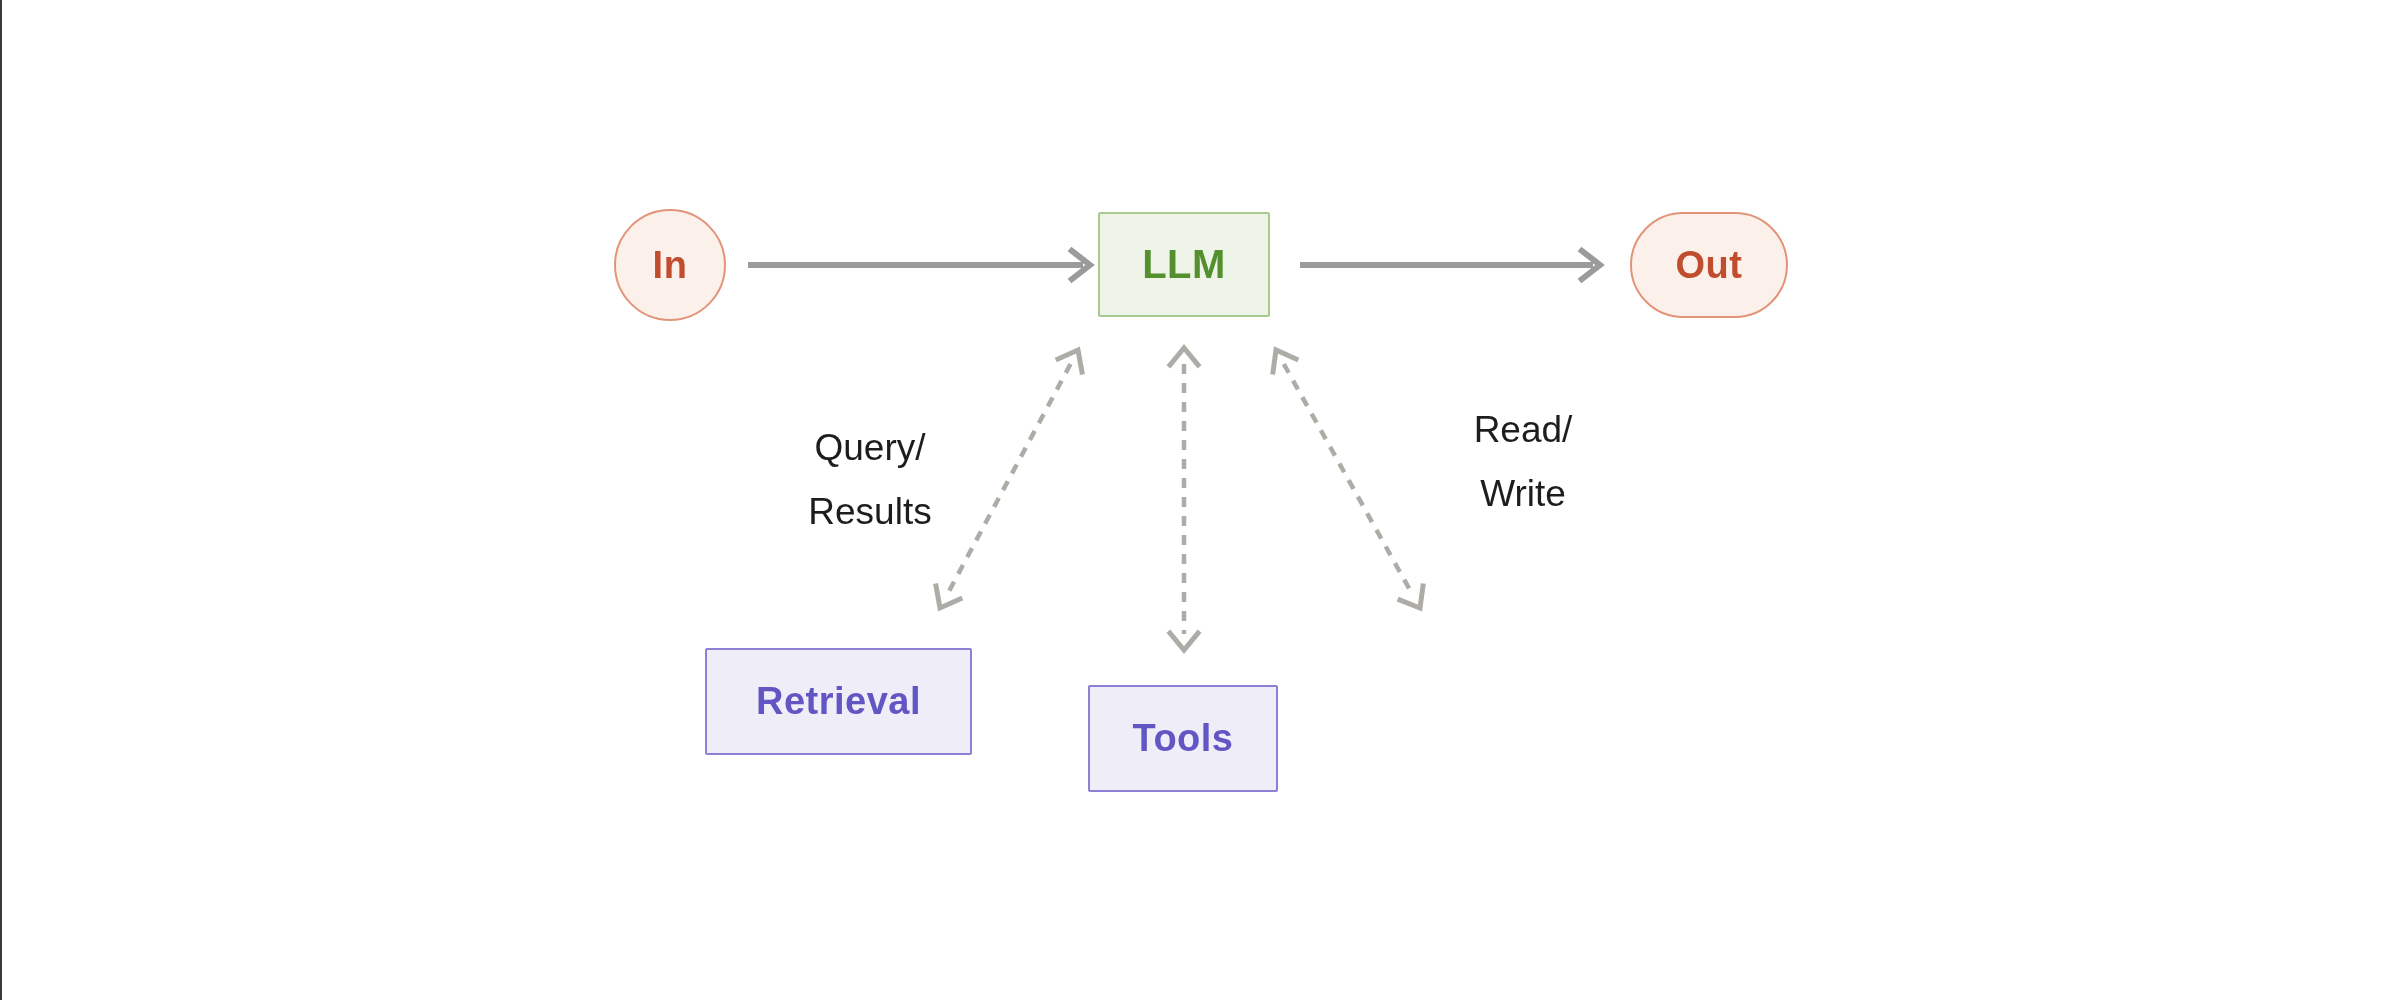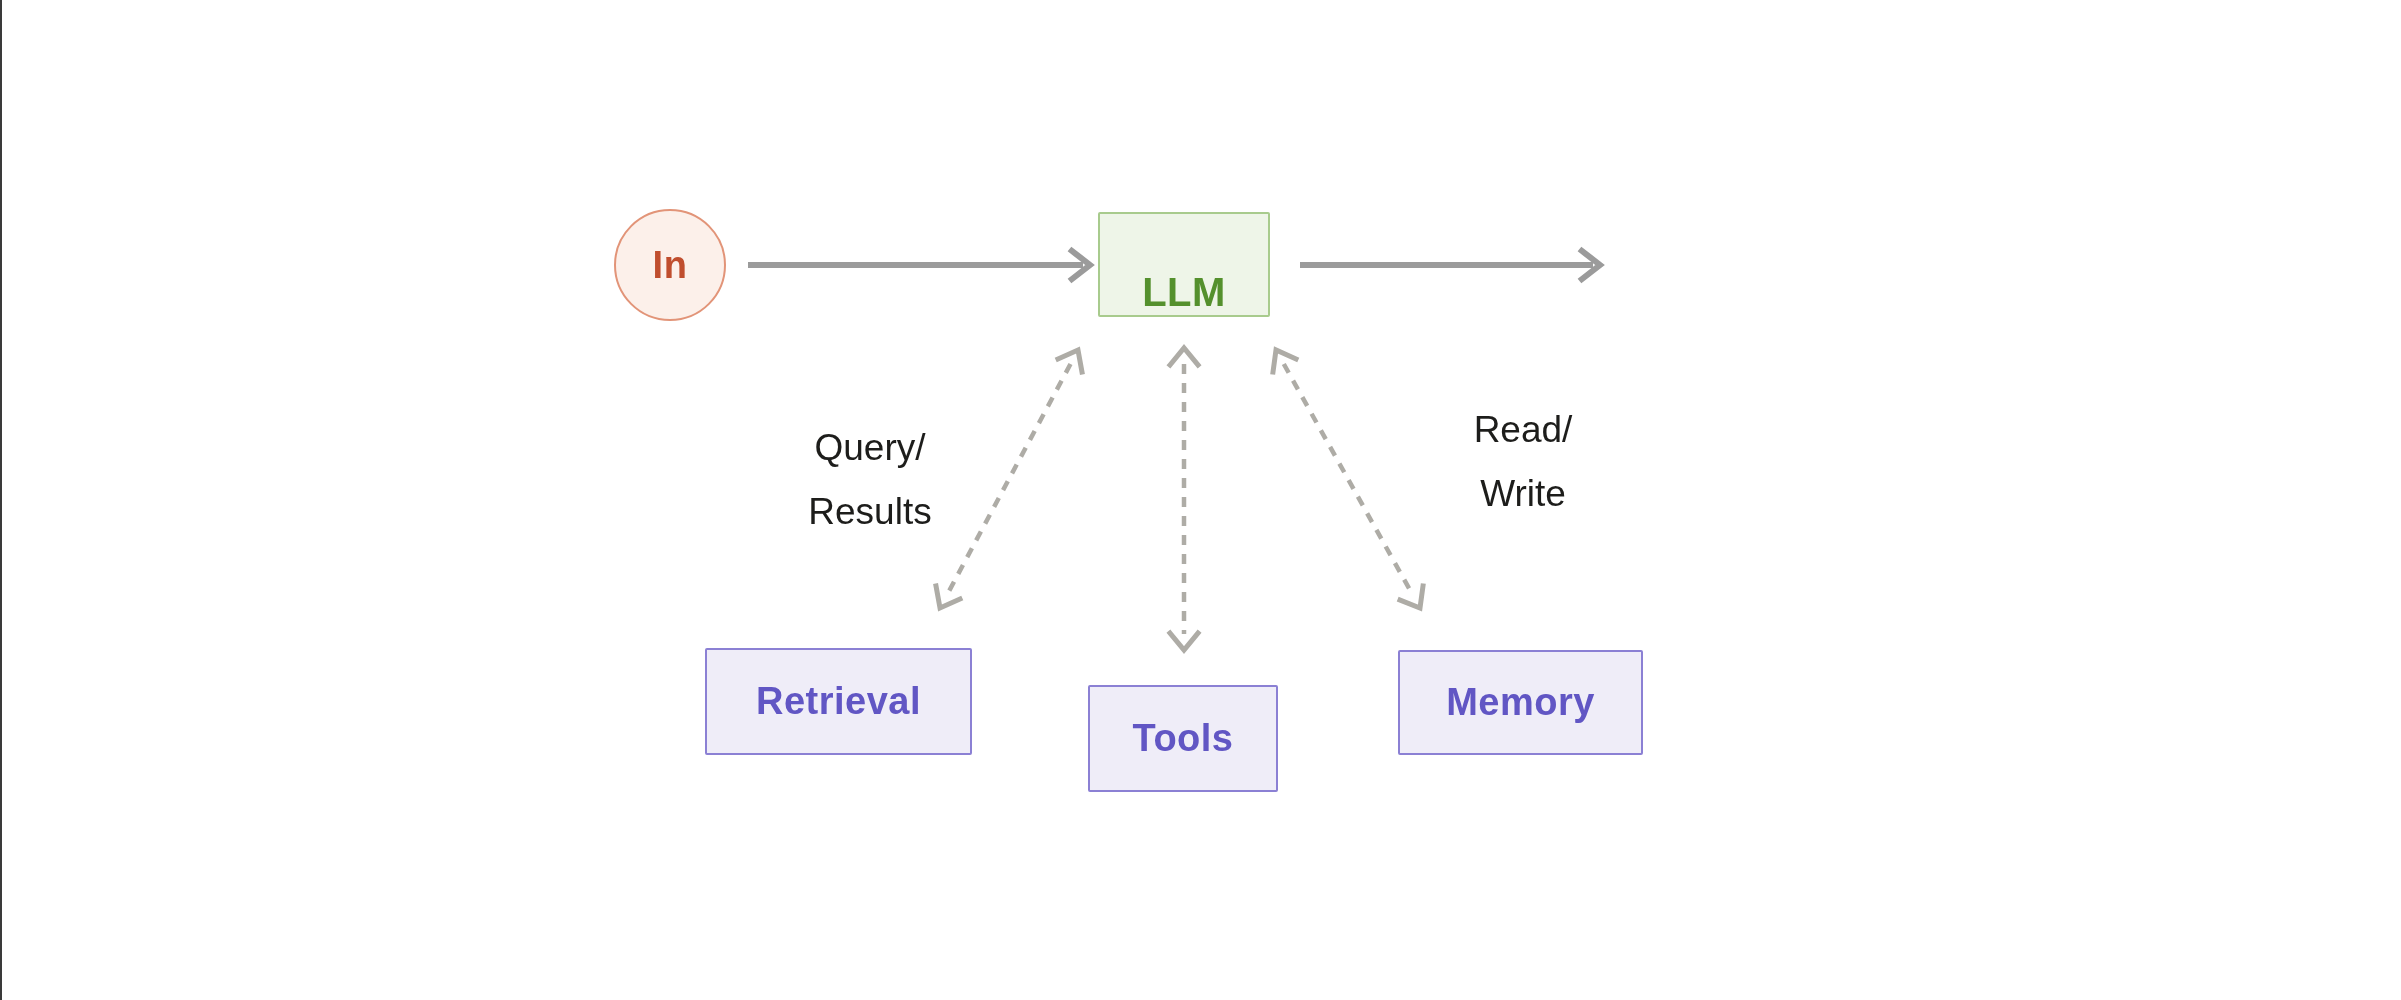--- a/index.html
+++ b/index.html
@@ -43,21 +43,20 @@
   }
   .node-in   { left: 614px; top: 209px; width: 112px; height: 112px; border-radius: 50%; }
   .node-out  { left: 1630px; top: 212px; width: 158px; height: 106px; border-radius: 53px; }
   .node-llm {
     left: 1098px; top: 212px; width: 172px; height: 105px;
     background: var(--llm_bg, #eef5e8);
     border: 2px solid var(--llm_border, #a8cb8d);
     color: var(--llm_text, #54902d);
     font-size: 40px;
     border-radius: 2px;
-    align-items: flex-end;
   }
   .node-module {
     background: var(--module_bg, #efedf8);
     border: 2px solid var(--module_border, #8b80d4);
     color: var(--module_text, #6156c4);
     font-size: 38px;
     border-radius: 2px;
   }
   .node-retrieval { left: 705px;  top: 648px; width: 267px; height: 107px; }
   .node-tools     { left: 1088px; top: 685px; width: 190px; height: 107px; }
@@ -121,32 +120,32 @@
   </svg>
 
   <div class="node node-io node-in">
     <span>In</span>
   </div>
 
   <div class="node node-llm">
     <span>LLM</span>
   </div>
 
+  <div class="node node-io node-out">
+    <span>Out</span>
+  </div>
 
   <div class="node node-module node-tools">
     <span>Tools</span>
   </div>
 
   <div class="node node-module node-retrieval">
     <span>Retrieval</span>
   </div>
 
-  <div class="node node-module node-memory">
-    <span>Memory</span>
-  </div>
 
   <div class="edge-label edge-label-query">Query/
 Results</div>
 
 
   <div class="edge-label edge-label-readwrite">Read/
 Write</div>
 
 </div>
 

